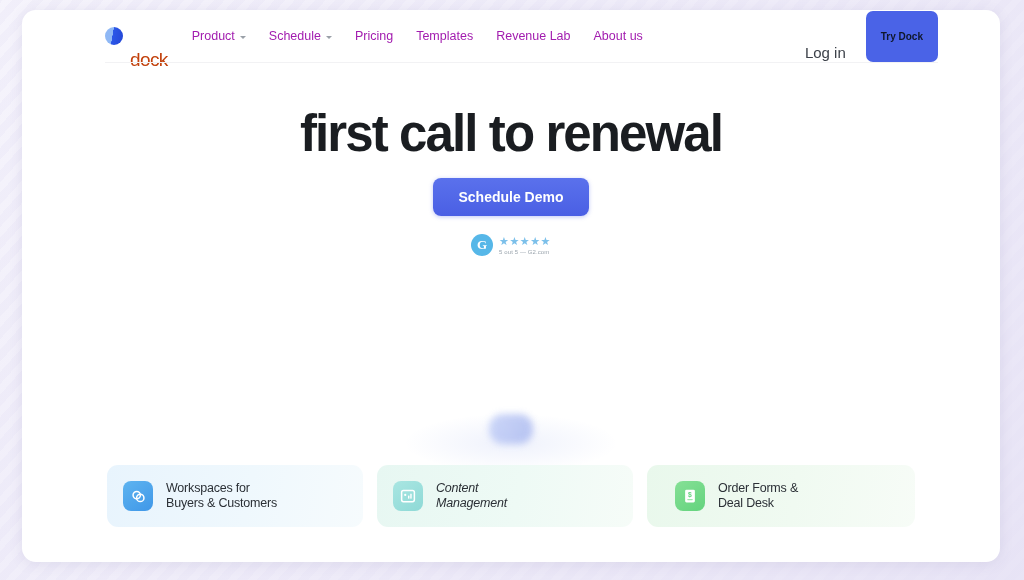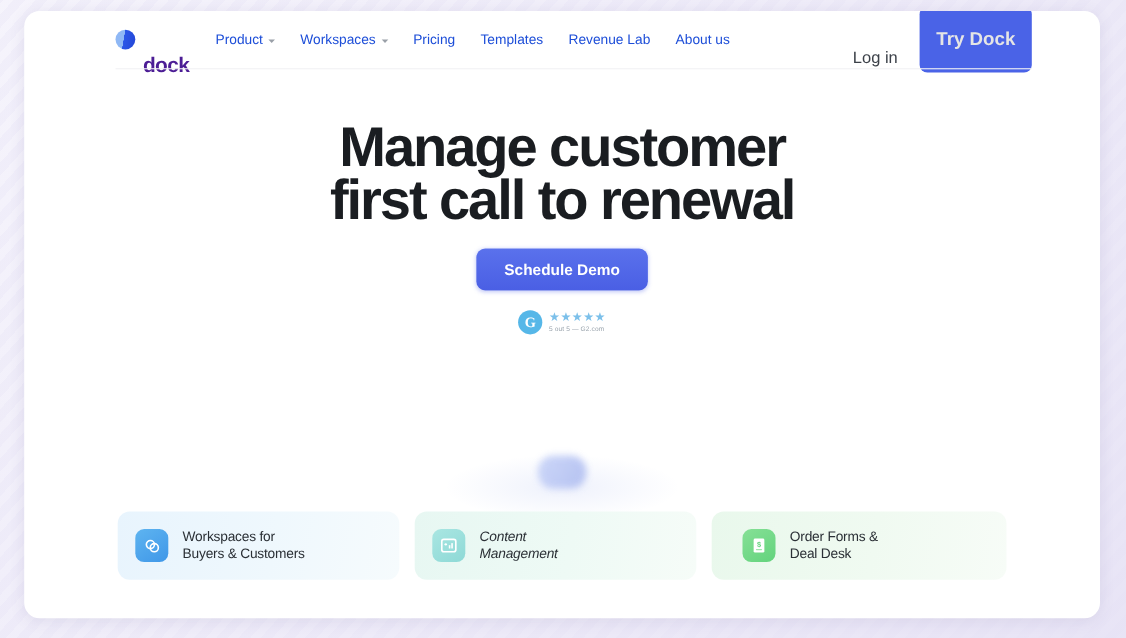--- a/index.html
+++ b/index.html
@@ -76,34 +76,34 @@
   }
   .logo-mark {
     width: 18px;
     height: 18px;
     border-radius: 50%;
     background: linear-gradient(100deg, #8fb8f5 0%, #8fb8f5 42%, #2b57e8 43%, #2446d6 100%);
     flex: none;
   }
   .logo-text {
     font-size: 19px;
-    font-weight: bold;
-    color: #4c1d95;
+    font-weight: normal;
+    color: #c2410c;
     letter-spacing: -0.6px;
     margin-top: 48px;
   }
 
   .nav-links {
     display: flex;
     align-items: center;
     gap: 23px;
   }
   .nav-link {
     font-size: 12.5px;
-    color: #1d4ed8;
+    color: #a21caf;
     display: flex;
     align-items: center;
     gap: 5px;
     cursor: pointer;
     white-space: nowrap;
   }
   .caret {
     width: 0; height: 0;
     border-left: 3.2px solid transparent;
     border-right: 3.2px solid transparent;
@@ -118,22 +118,22 @@
     gap: 20px;
   }
   .login-link {
     font-size: 15px;
     color: #3c4149;
     cursor: pointer;
     margin-top: 33px;
   }
   .try-btn {
     background: #4a63e7;
-    color: #e5e5e5;
-    font-size: 17px;
+    color: #0f172a;
+    font-size: 10px;
     font-weight: bold;
     padding: 20px 15px;
     border-radius: 7px;
     border: none;
     cursor: pointer;
     font-family: "Liberation Sans", sans-serif;
   }
 
   
   .hero {
@@ -288,40 +288,39 @@
       <div class="logo-mark"></div>
       <span class="logo-text">dock</span>
     </div>
 
     <div class="nav-links">
       <div class="nav-link">
         <span>Product</span>
         <span class="caret"></span>
       </div>
       <div class="nav-link">
-        <span>Workspaces</span>
+        <span>Schedule</span>
         <span class="caret"></span>
       </div>
       <div class="nav-link">Pricing</div>
       <div class="nav-link">Templates</div>
       <div class="nav-link">Revenue Lab</div>
       <div class="nav-link">About us</div>
     </div>
 
     <div class="nav-right">
       <span class="login-link">Log in</span>
       <button class="try-btn">Try Dock</button>
     </div>
   </div>
   <div class="nav-divider"></div>
 
   <div class="hero">
 
     <h1 class="headline">
-      <span class="line">Manage customer</span>
       <span class="line">first call to renewal</span>
     </h1>
 
 
     <div class="cta-wrap">
       <button class="cta-btn">Schedule Demo</button>
     </div>
 
     <div class="g2">
       <div class="g2-logo">G</div>

